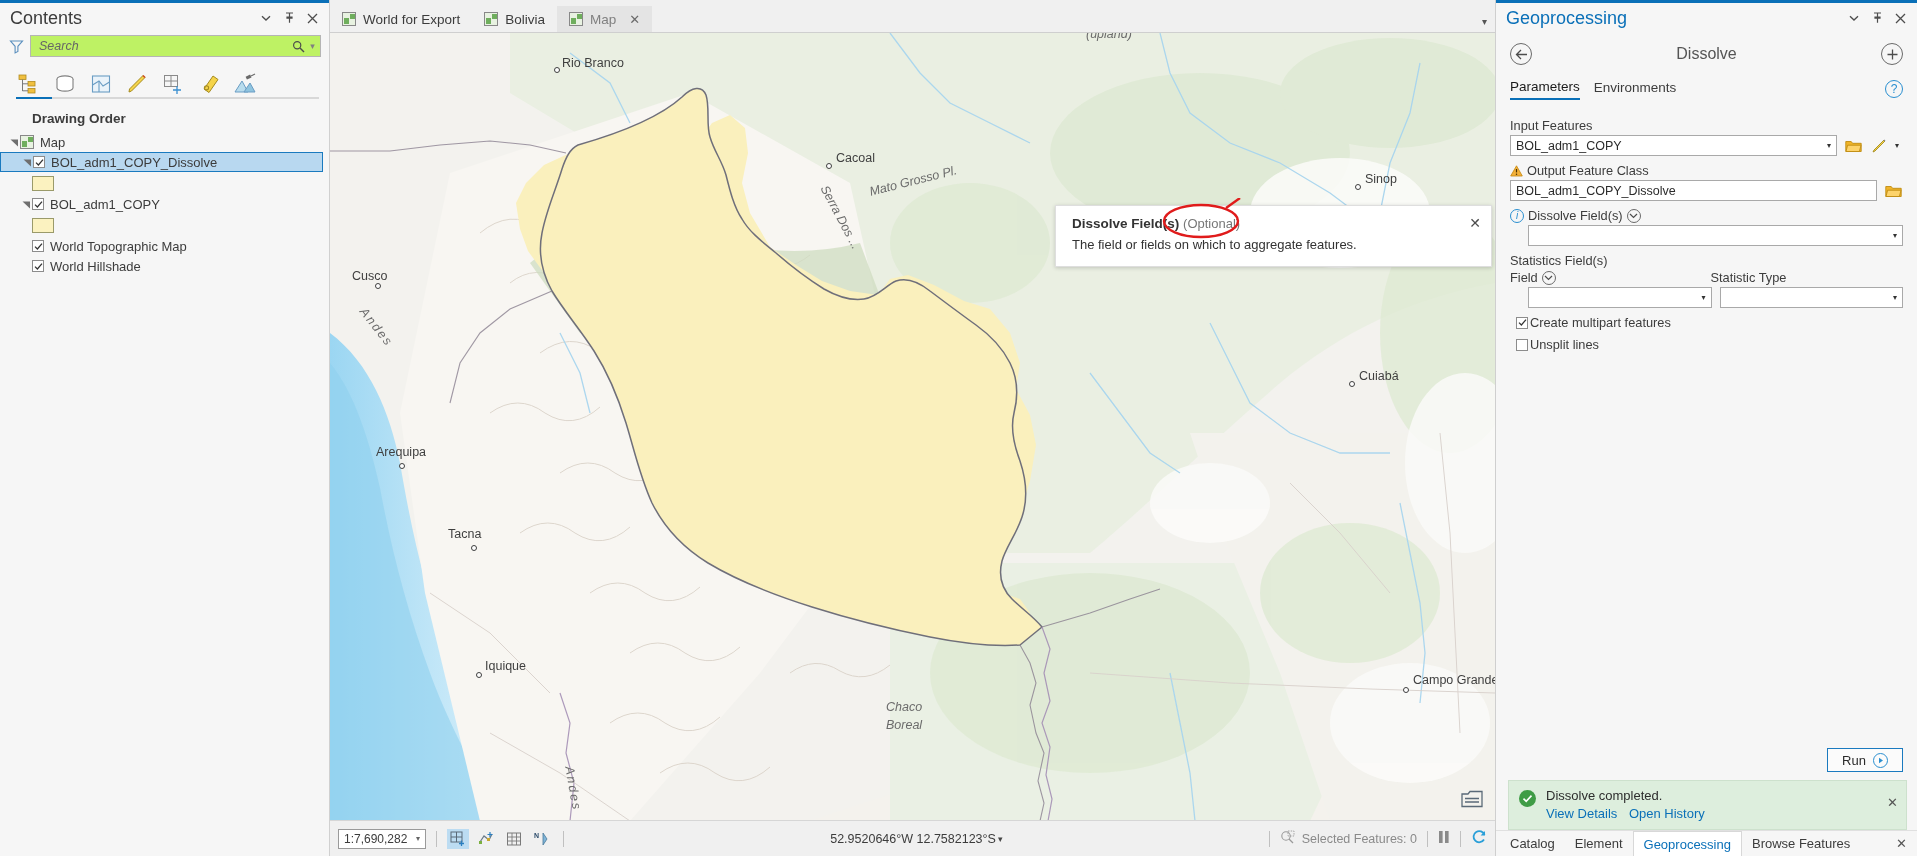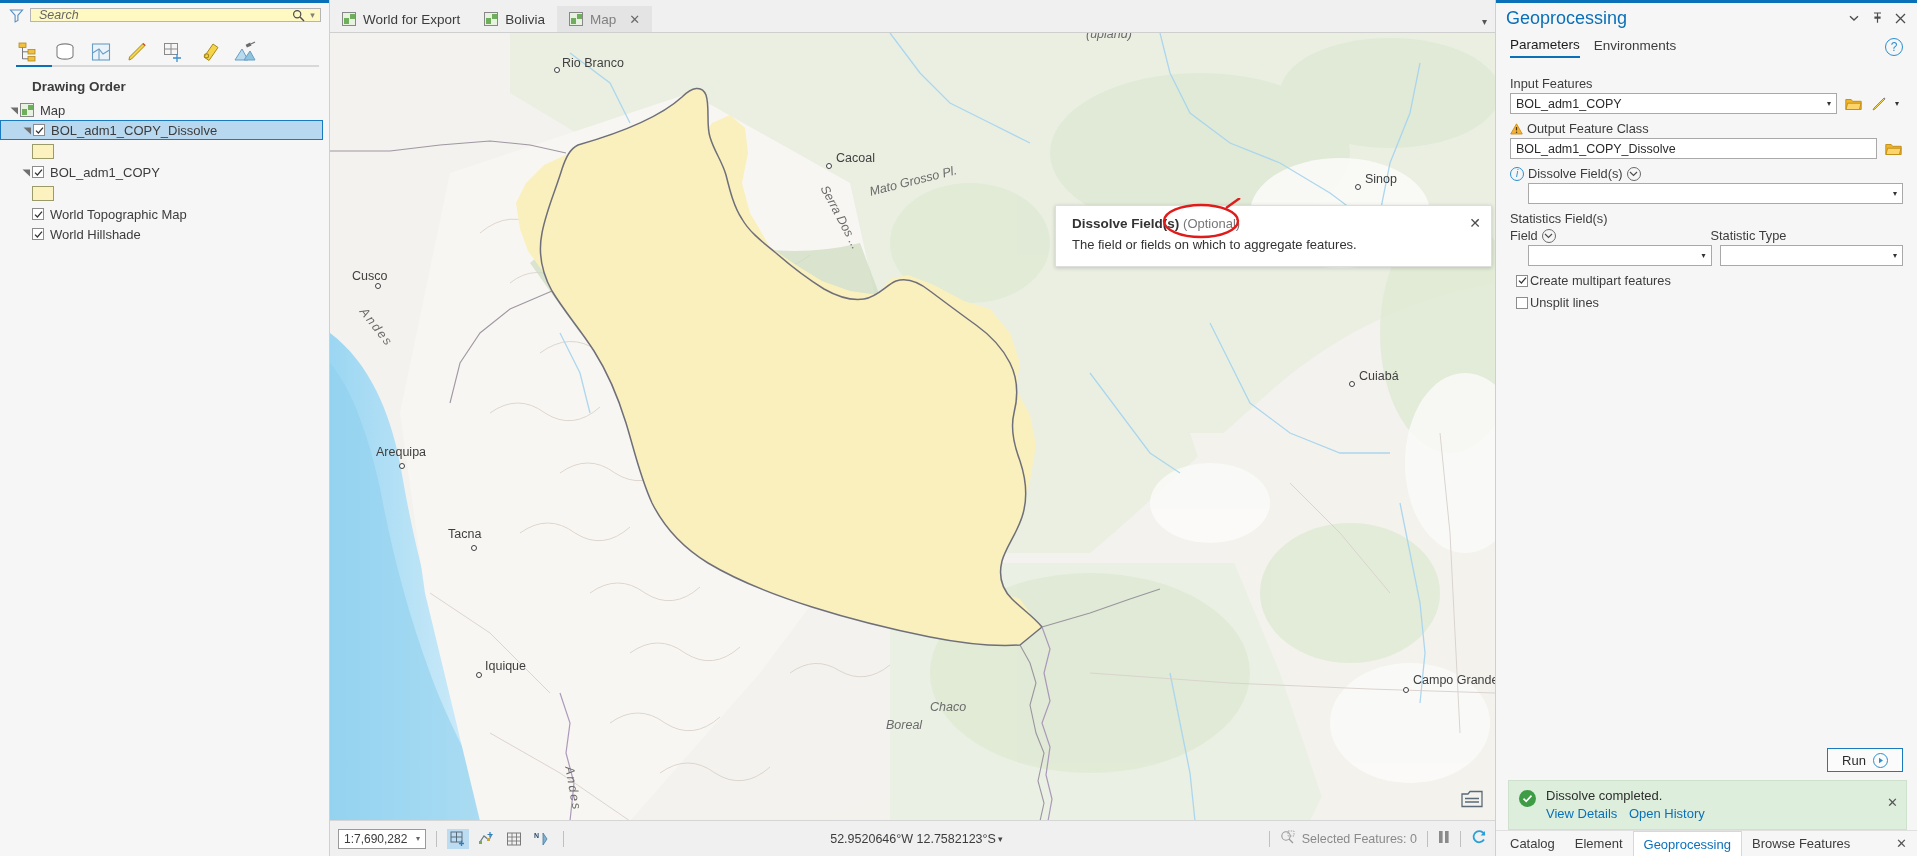--- a/index.html
+++ b/index.html
@@ -28,21 +28,21 @@
   }
   .pane-title { font-size: 18px; color: #3c3c3c; flex: 1; font-weight: 400; }
   .pane-btns { display: flex; align-items: center; gap: 9px; padding-right: 4px; }
   .pane-btn { width: 14px; height: 14px; display: flex; align-items: center; justify-content: center;
               color: #4d4d4d; cursor: pointer; }
   .pane-btn svg { display: block; }
 
   .search-row { display: flex; align-items: center; padding: 2px 8px 4px 6px; gap: 4px; }
   .filter-icon { width: 20px; height: 20px; display: flex; align-items: center; justify-content: center; color: #5a8fbe; }
   .search-box {
-    flex: 1; height: 14px; background: #fef9c3; border: 1px solid #b5b5b5;
+    flex: 1; height: 22px; background: #bef264; border: 1px solid #b5b5b5;
     display: flex; align-items: center; padding: 0 2px 0 6px;
   }
   .search-box input {
     flex: 1; border: 0; outline: 0; font-family: "Liberation Sans", sans-serif;
     font-size: 12.5px; font-style: italic; color: #555; background: transparent;
   }
   .search-box input::placeholder { color: #666; font-style: italic; }
   .sbtn { width: 17px; height: 18px; display:flex; align-items:center; justify-content:center; color:#4c4c4c; cursor:pointer;}
   .sbtn-caret { width: 11px; color: #808080; font-size: 9px; text-align: center; cursor: pointer; }
 
@@ -179,20 +179,40 @@
   .bt-close { margin-left: auto; display: flex; align-items: center; padding-right: 6px; color: #555; font-size: 13px; cursor: pointer; }
 </style>
 </head>
 <body>
 
 <div id="app">
 
   <div id="contents-pane">
     <div class="pane-topline"></div>
 
+    <div class="pane-header">
+      <div class="pane-title">Contents</div>
+      <div class="pane-btns">
+        <div class="pane-btn">
+          <svg width="10" height="10" viewBox="0 0 10 10">
+              <path d="M1 3.2 L5 7 L9 3.2" fill="none" stroke="#4d4d4d" stroke-width="1.3"></path>
+            </svg>
+        </div>
+        <div class="pane-btn">
+          <svg width="11" height="12" viewBox="0 0 11 12">
+              <path d="M2 1h7M5.5 1v4M3 5h5v1.2H3zM5.5 6.2v4.5" fill="none" stroke="#4d4d4d" stroke-width="1.2"></path>
+            </svg>
+        </div>
+        <div class="pane-btn">
+          <svg width="11" height="11" viewBox="0 0 11 11">
+              <path d="M1 1 L10 10 M10 1 L1 10" stroke="#4d4d4d" stroke-width="1.3" fill="none"></path>
+            </svg>
+        </div>
+      </div>
+    </div>
 
     <div class="search-row">
       <div class="filter-icon">
         <svg width="15" height="15" viewBox="0 0 15 15">
             <path d="M1.5 2h12l-4.6 5.3v5.2l-2.8 1.4V7.3z" fill="none" stroke="#5a8fbe" stroke-width="1.1"></path>
           </svg>
       </div>
       <div class="search-box">
         <input type="text" placeholder="Search" style="">
         <div class="sbtn">
@@ -530,21 +550,21 @@
       <div class="map-label city-label" style="left:118px;top:494px;">Tacna</div>
 
       <div class="city-dot" style="left:146px;top:639px;"></div>
       <div class="map-label city-label" style="left:155px;top:626px;">Iquique</div>
 
       <div class="map-label phys-label" style="left:756px;top:-6px;">(upland)</div>
       <div class="map-label phys-label" style="left:538px;top:152px;transform:rotate(-14deg);transform-origin:left top;">Mato Grosso Pl.</div>
       <div class="map-label phys-label" style="left:500px;top:150px;transform:rotate(62deg);transform-origin:left top;">Serra Dos ...</div>
       <div class="map-label phys-label" style="left:38px;top:272px;transform:rotate(52deg);transform-origin:left top;letter-spacing:2px;">Andes</div>
       <div class="map-label phys-label" style="left:246px;top:732px;transform:rotate(80deg);transform-origin:left top;letter-spacing:2px;">Andes</div>
-      <div class="map-label phys-label" style="left:556px;top:667px;margin-left:44px;">Chaco</div>
+      <div class="map-label phys-label" style="left:556px;top:667px;">Chaco</div>
       <div class="map-label phys-label" style="left:556px;top:685px;">Boreal</div>
 
       <div style="position:absolute;right:12px;bottom:12px;">
         <svg width="22" height="18" viewBox="0 0 22 18">
           <path d="M1 4 L7 4 L9 1.5 L21 1.5 L21 16.5 L1 16.5 Z" fill="none" stroke="#5a6a78" stroke-width="1.3"></path>
           <path d="M4 8.5 H18 M4 12 H18" stroke="#5a6a78" stroke-width="1.3"></path>
         </svg>
       </div>
     </div>
 
@@ -646,20 +666,33 @@
             </svg>
         </div>
         <div class="pane-btn">
           <svg width="11" height="11" viewBox="0 0 11 11">
               <path d="M1 1 L10 10 M10 1 L1 10" stroke="#4d4d4d" stroke-width="1.3" fill="none"></path>
             </svg>
         </div>
       </div>
     </div>
 
+    <div class="gp-nav">
+      <div class="circ-btn">
+        <svg width="13" height="11" viewBox="0 0 13 11">
+            <path d="M12 5.5 H2 M6 1 L1.5 5.5 L6 10" fill="none" stroke="#4d4d4d" stroke-width="1.3"></path>
+          </svg>
+      </div>
+      <div class="gp-toolname">Dissolve</div>
+      <div class="circ-btn">
+        <svg width="13" height="13" viewBox="0 0 13 13">
+            <path d="M6.5 1.5 V11.5 M1.5 6.5 H11.5" stroke="#4d4d4d" stroke-width="1.3"></path>
+          </svg>
+      </div>
+    </div>
 
     <div class="gp-tabs">
       <div class="gp-tab active">Parameters</div>
       <div class="gp-tab">Environments</div>
       <div class="gp-help">?</div>
     </div>
 
     <div class="gp-body">
 
       <div class="flabel">

